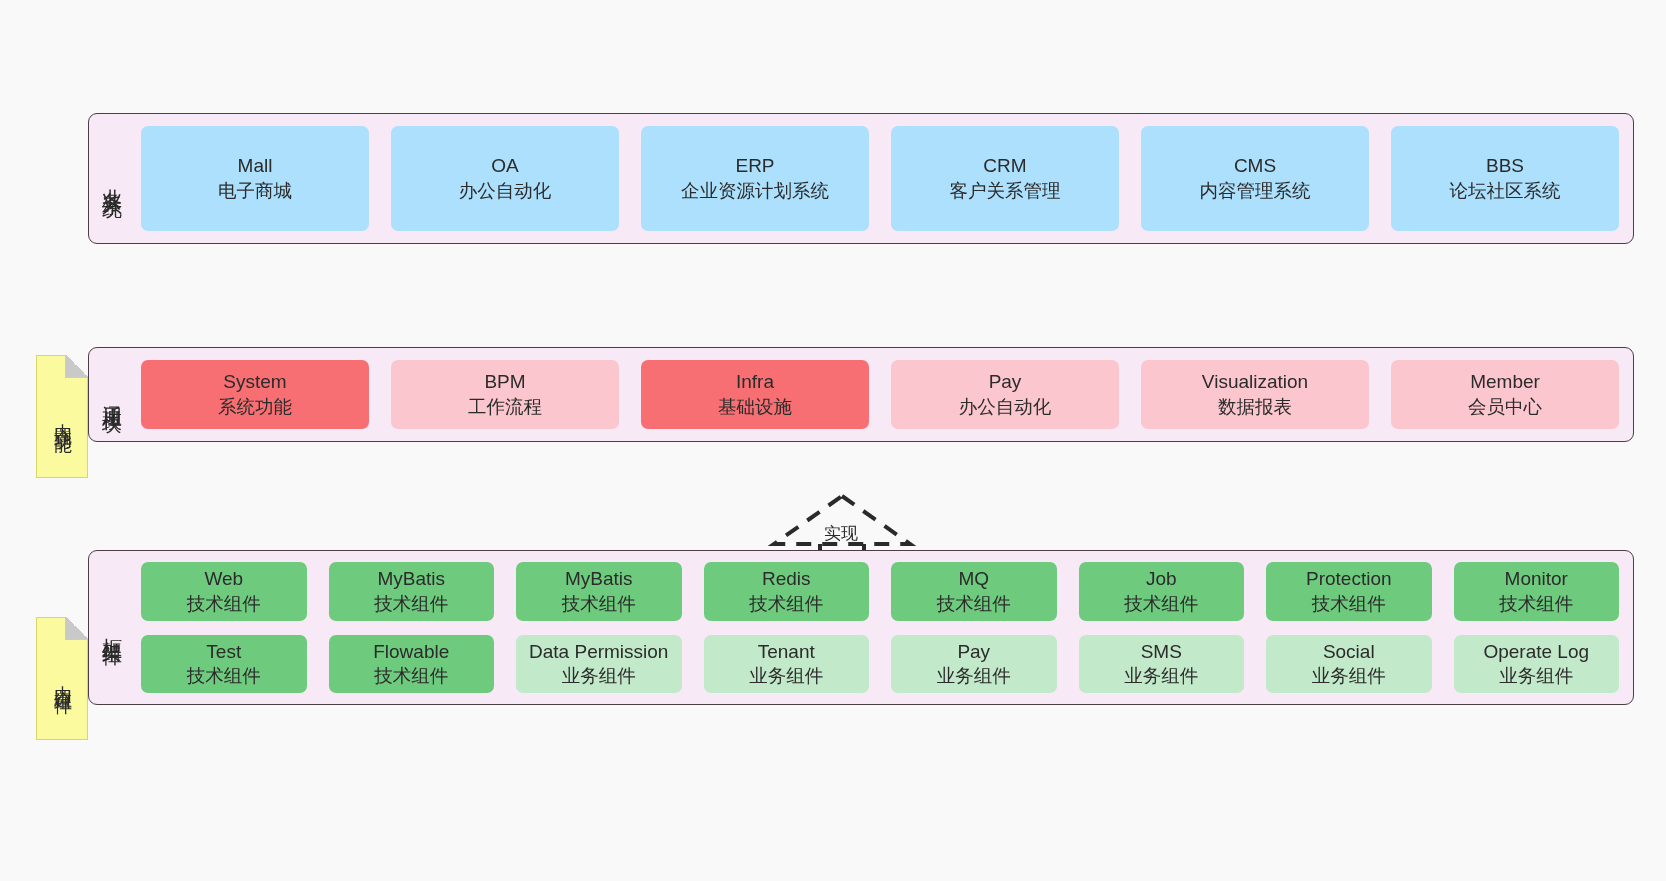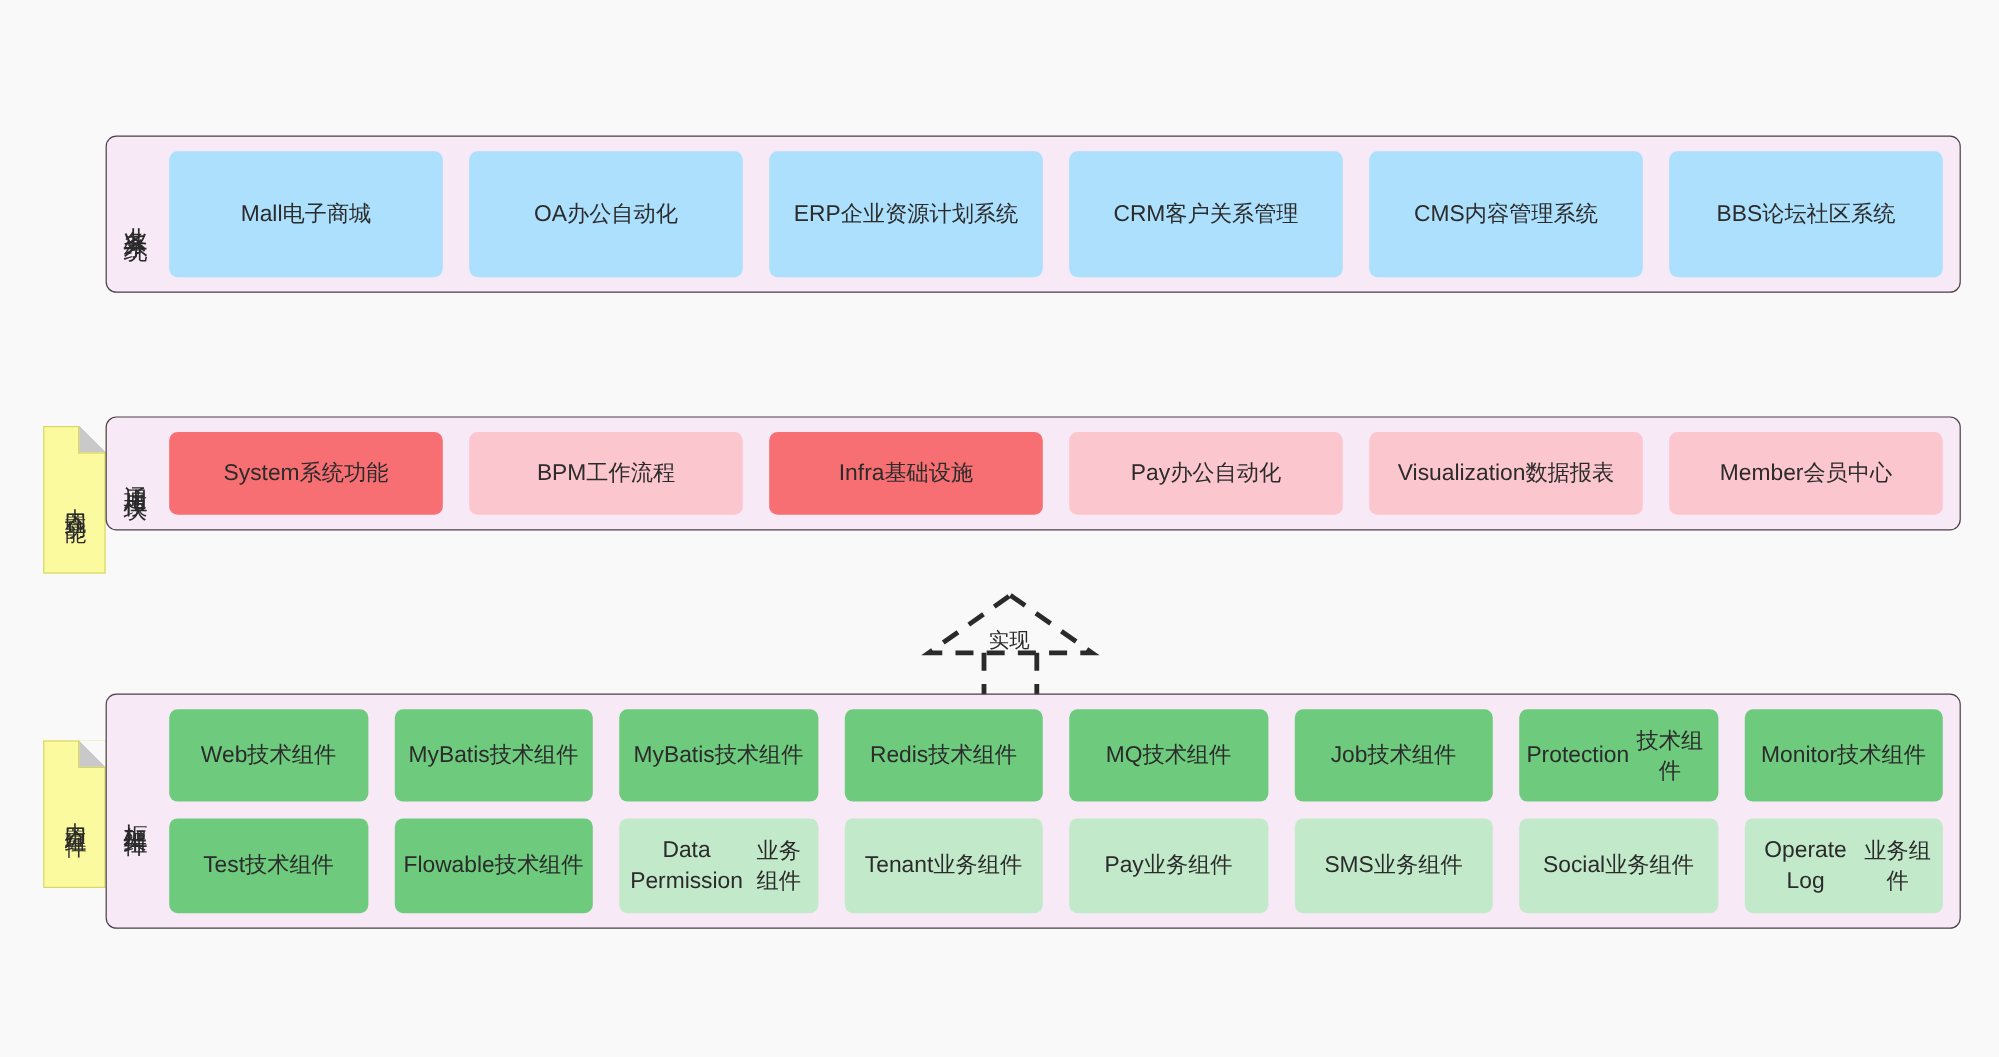--- a/index.html
+++ b/index.html
@@ -52,21 +52,21 @@
   .row {
     display: flex;
     gap: 22px;
     flex: 1 1 auto;
     align-items: stretch;
   }
   .card {
     flex: 1 1 0;
     border-radius: 7px;
     display: flex;
-    flex-direction: row;
+    flex-direction: column;
     align-items: center;
     justify-content: center;
     text-align: center;
     font-size: 19px;
     color: #2b2b2b;
     line-height: 1.34;
     padding: 4px 6px;
     user-select: none;
   }
   .card .sub { font-size: 18.5px; }
@@ -198,21 +198,21 @@
       <path d="M70 4 L138 52 L2 52 Z" fill="none" stroke="#2a2a2a" stroke-width="4" stroke-dasharray="15 11" stroke-linejoin="miter"></path>
       <path d="M48 52 L48 92 M92 52 L92 92" fill="none" stroke="#2a2a2a" stroke-width="4" stroke-dasharray="15 11"></path>
     </svg>
     <span class="conn-label" style="left:52px; top:30px;">实现</span>
   </div>
 
   <div class="note" style="left:36px; top:617px; width:52px; height:123px;">
     <span>内置组件</span>
   </div>
 
-  <div class="layer" id="layer-framework" style="left:88px; top:578px; width:1546px; height:196px;">
+  <div class="layer" id="layer-framework" style="left:88px; top:550px; width:1546px; height:155px;">
     <div class="layer-title">框架组件</div>
     <div class="layer-body">
 
       <div class="row">
         <div class="card c-green">
           <div>Web</div>
           <div class="sub">技术组件</div>
         </div>
         <div class="card c-green">
           <div>MyBatis</div>

